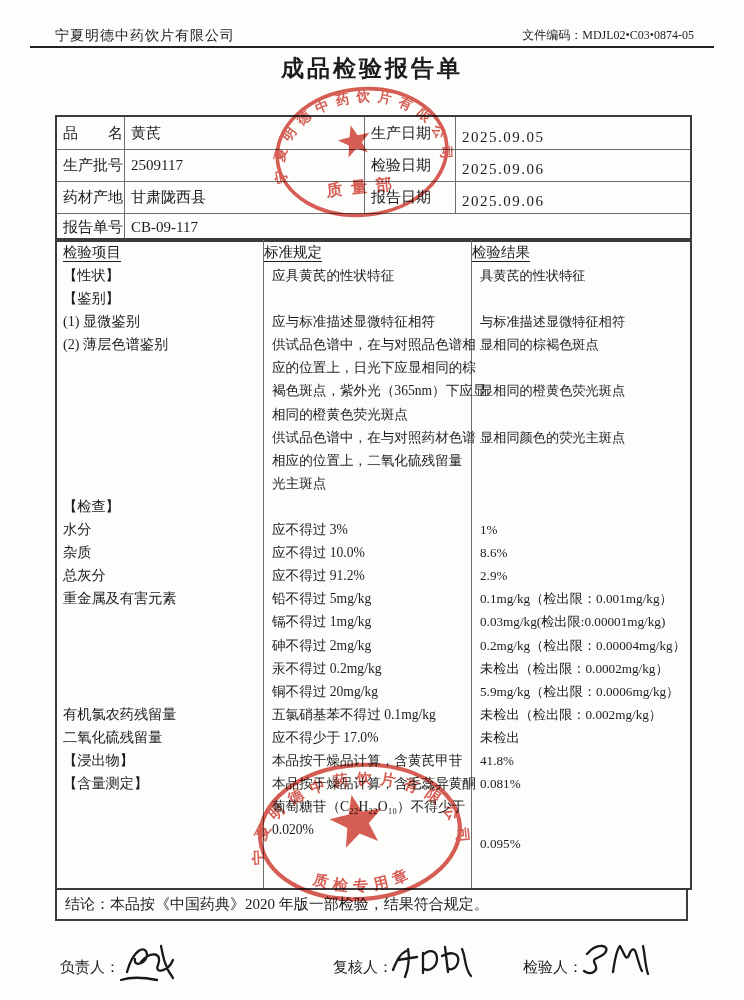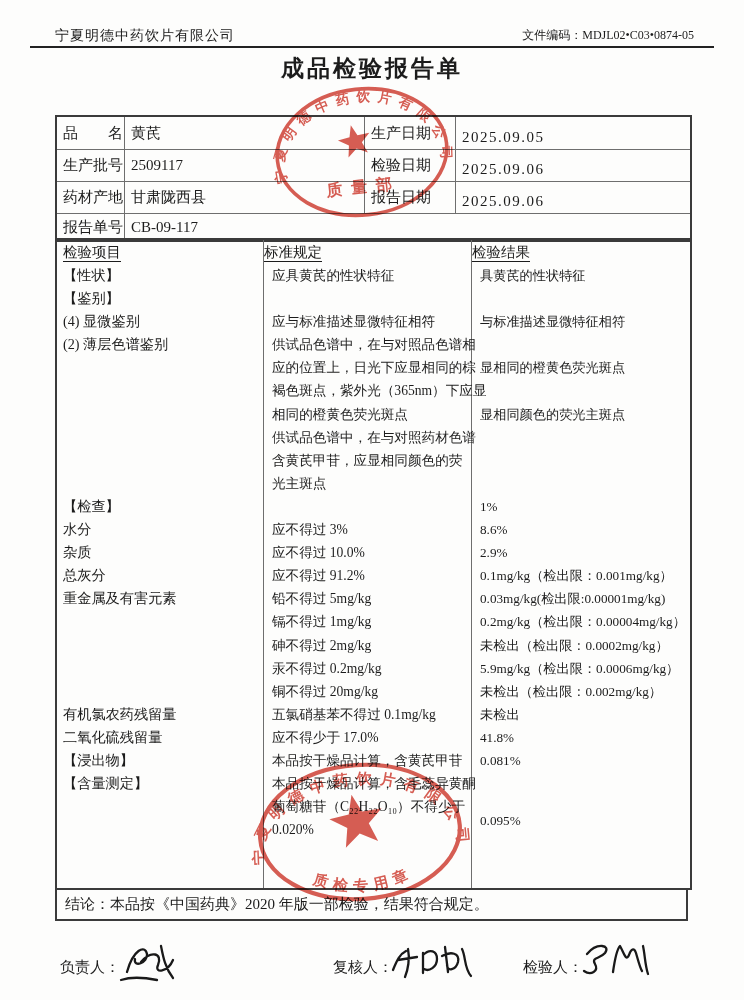--- a/index.html
+++ b/index.html
@@ -91,21 +91,21 @@
 
   <div class="cell noB">报告单号</div>
   <div class="cell noB noR span3">CB-09-117</div>
 </div>
 
 <div class="abs maintable">
   <div class="mcol col1">
     <div class="hdr"><span>检验项目</span></div>
     <div class="ln">【性状】</div>
     <div class="ln">【鉴别】</div>
-    <div class="ln">(4) 显微鉴别</div>
+    <div class="ln">(1) 显微鉴别</div>
     <div class="ln">(2) 薄层色谱鉴别</div>
     <div class="ln"></div>
     <div class="ln"></div>
     <div class="ln"></div>
     <div class="ln"></div>
     <div class="ln"></div>
     <div class="ln"></div>
     <div class="ln">【检查】</div>
     <div class="ln">水分</div>
     <div class="ln">杂质</div>
@@ -127,21 +127,21 @@
   <div class="mcol col2">
     <div class="hdr"><span>标准规定</span></div>
     <div class="ln">应具黄芪的性状特征</div>
     <div class="ln"></div>
     <div class="ln">应与标准描述显微特征相符</div>
     <div class="ln">供试品色谱中，在与对照品色谱相</div>
     <div class="ln">应的位置上，日光下应显相同的棕</div>
     <div class="ln">褐色斑点，紫外光（365nm）下应显</div>
     <div class="ln">相同的橙黄色荧光斑点</div>
     <div class="ln">供试品色谱中，在与对照药材色谱</div>
-    <div class="ln">含黄芪甲苷，应显相同颜色的荧</div>
+    <div class="ln">相应的位置上，二氧化硫残留量</div>
     <div class="ln">光主斑点</div>
     <div class="ln"></div>
     <div class="ln">应不得过 3%</div>
     <div class="ln">应不得过 10.0%</div>
     <div class="ln">应不得过 91.2%</div>
     <div class="ln">铅不得过 5mg/kg</div>
     <div class="ln">镉不得过 1mg/kg</div>
     <div class="ln">砷不得过 2mg/kg</div>
     <div class="ln">汞不得过 0.2mg/kg</div>
     <div class="ln">铜不得过 20mg/kg</div>
@@ -150,20 +150,21 @@
     <div class="ln">本品按干燥品计算，含黄芪甲苷</div>
     <div class="ln">本品按干燥品计算，含毛蕊异黄酮</div>
     <div class="ln">葡萄糖苷（C₂₂H₂₂O₁₀）不得少于</div>
     <div class="ln">0.020%</div>
   </div>
   <div class="mcol col3">
     <div class="hdr"><span>检验结果</span></div>
     <div class="ln">具黄芪的性状特征</div>
     <div class="ln"></div>
     <div class="ln">与标准描述显微特征相符</div>
+    <div class="ln">显相同的棕褐色斑点</div>
     <div class="ln"></div>
     <div class="ln">显相同的橙黄色荧光斑点</div>
     <div class="ln"></div>
     <div class="ln">显相同颜色的荧光主斑点</div>
     <div class="ln"></div>
     <div class="ln"></div>
     <div class="ln"></div>
     <div class="ln">1%</div>
     <div class="ln">8.6%</div>
     <div class="ln">2.9%</div>

